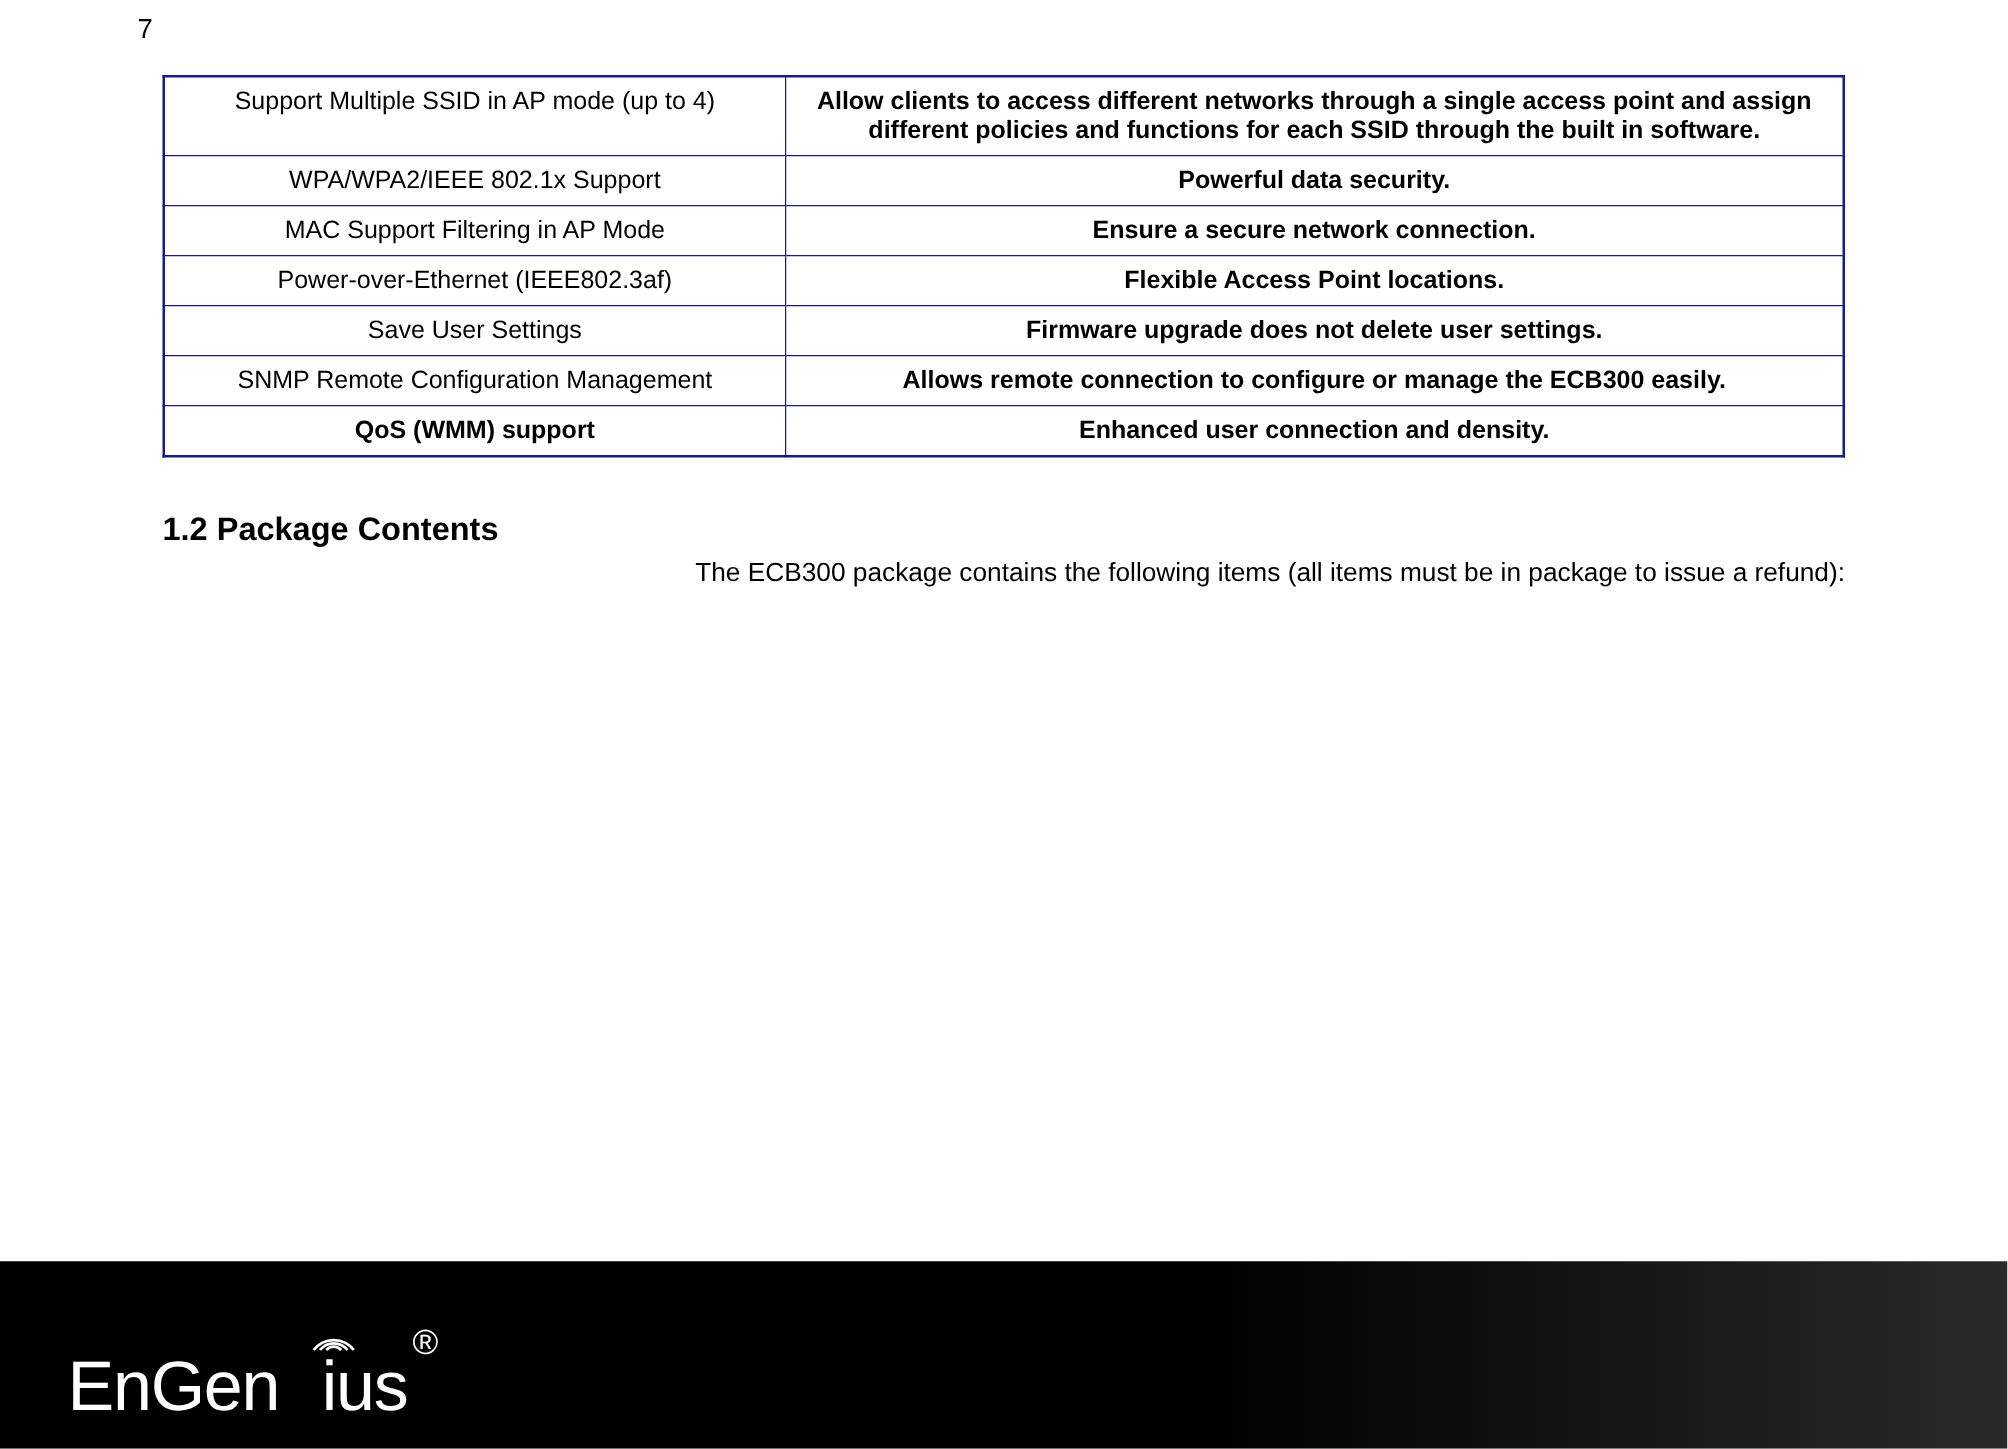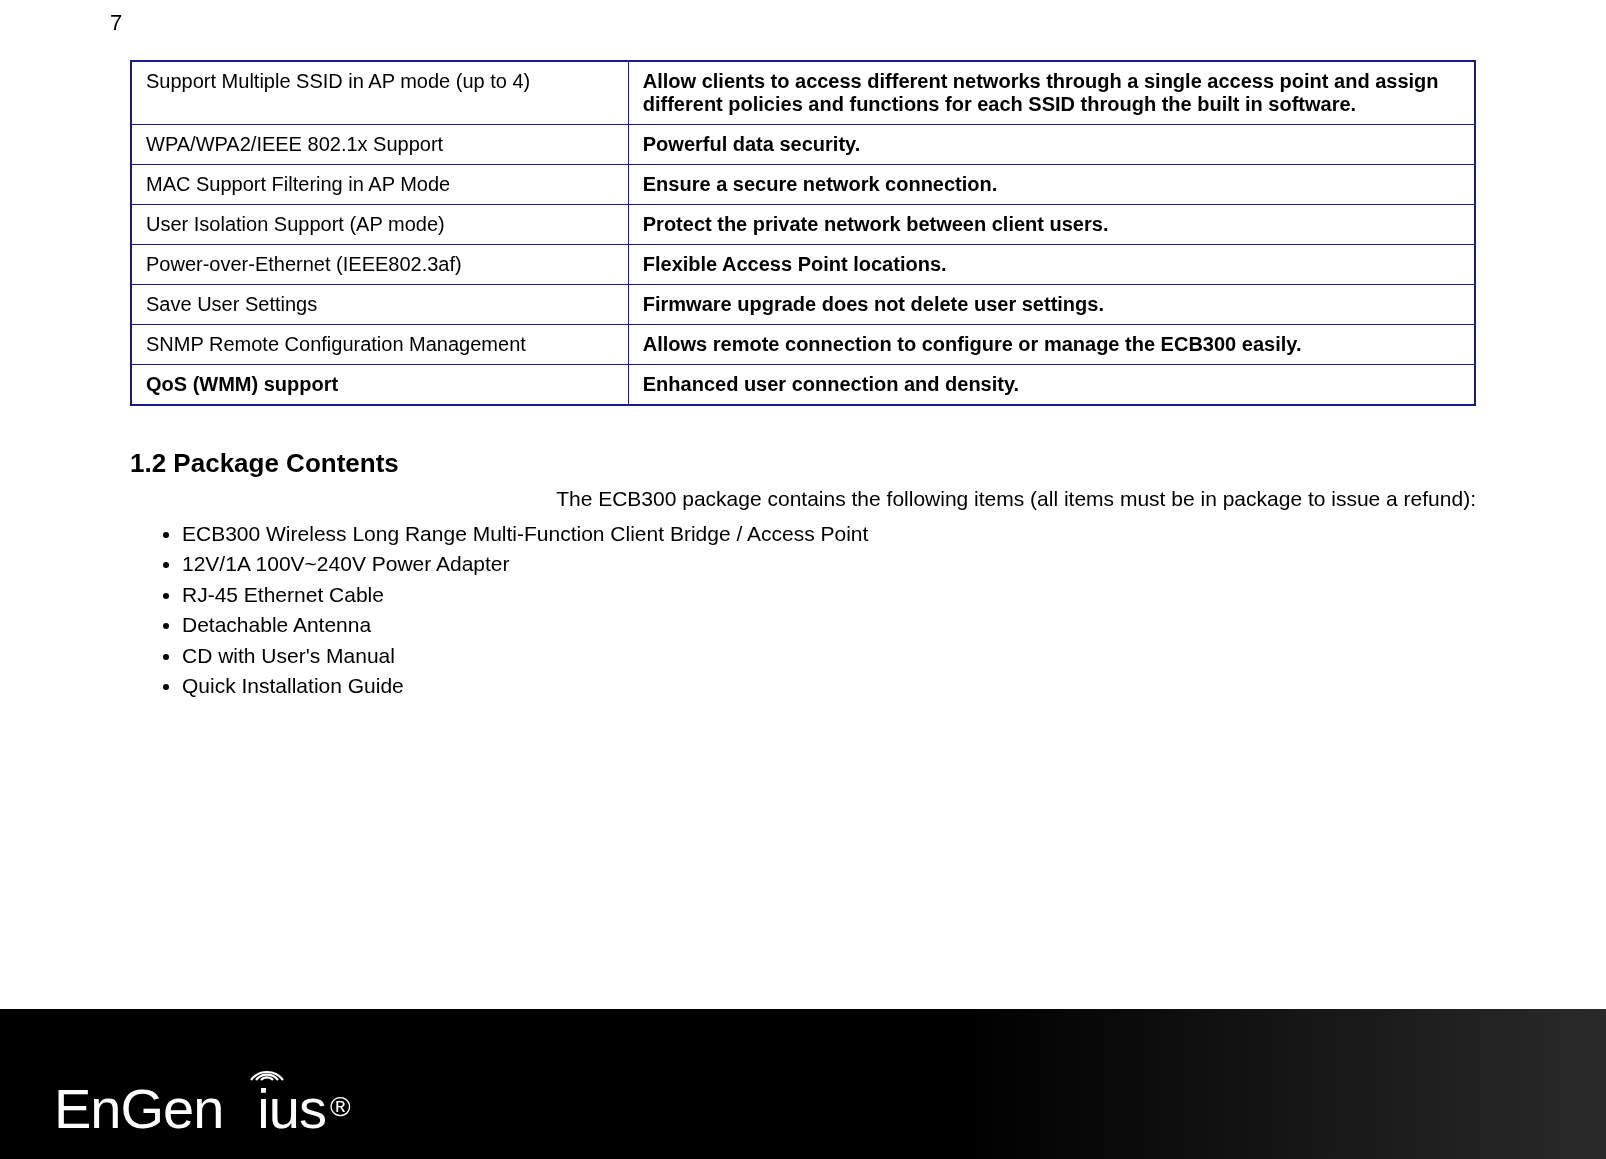--- a/index.html
+++ b/index.html
@@ -27,20 +27,21 @@
     .features-table {
       width: 100%;
       border-collapse: collapse;
       border: 2px solid #1a1a8a;
     }
     .features-table td {
       border: 1px solid #1a1a8a;
       padding: 8px 14px;
       font-size: 20px;
       vertical-align: top;
+      text-align: center;
     }
     .features-table td.col-left {
       width: 37%;
       font-weight: normal;
     }
     .features-table td.col-right {
       width: 63%;
       font-weight: bold;
     }
     .features-table tr.last-row td {
@@ -71,21 +72,20 @@
       left: 0;
       right: 0;
       height: 150px;
       background: linear-gradient(to right, #000 0%, #000 60%, #2a2a2a 100%);
       display: flex;
       align-items: flex-end;
       padding: 0 0 18px 54px;
     }
     .logo {
       display: flex;
-      align-items: flex-end;
       gap: 0;
     }
     .logo-text {
       font-size: 56px;
       font-weight: 400;
       color: #fff;
       font-family: "Arial", sans-serif;
       letter-spacing: -1px;
       display: inline-flex;
       align-items: flex-end;
@@ -130,52 +130,40 @@
       </tr>
       <tr>
         <td class="col-left">WPA/WPA2/IEEE 802.1x Support</td>
         <td class="col-right">Powerful data security.</td>
       </tr>
       <tr>
         <td class="col-left">MAC Support Filtering in AP Mode</td>
         <td class="col-right">Ensure a secure network connection.</td>
       </tr>
       <tr>
-        <td class="col-left">User Isolation Support (AP mode)</td>
-        <td class="col-right">Protect the private network between client users.</td>
-      </tr>
-      <tr>
         <td class="col-left">Power-over-Ethernet (IEEE802.3af)</td>
         <td class="col-right">Flexible Access Point locations.</td>
       </tr>
       <tr>
         <td class="col-left">Save User Settings</td>
         <td class="col-right">Firmware upgrade does not delete user settings.</td>
       </tr>
       <tr>
         <td class="col-left">SNMP Remote Configuration Management</td>
         <td class="col-right">Allows remote connection to configure or manage the ECB300 easily.</td>
       </tr>
       <tr class="last-row">
         <td class="col-left">QoS (WMM) support</td>
         <td class="col-right">Enhanced user connection and density.</td>
       </tr>
     </tbody>
   </table>
 
   <h2 class="section-heading">1.2   Package Contents</h2>
   <p class="section-intro">The ECB300 package contains the following items (all items must be in package to issue a refund):</p>
-  <ul class="package-list">
-    <li>ECB300 Wireless Long Range Multi-Function Client Bridge / Access Point</li>
-    <li>12V/1A 100V~240V Power Adapter</li>
-    <li>RJ-45 Ethernet Cable</li>
-    <li>Detachable Antenna</li>
-    <li>CD with User's Manual</li>
-    <li>Quick Installation Guide</li>
-  </ul>
 
 </div>
 
 <div class="footer-bar">
   <div class="logo">
     <span class="logo-text">
       <span class="logo-en">En</span>
         <span class="logo-gen">Gen</span>
         <span class="logo-i-wrap">
         <svg class="logo-arc" width="40" height="28" viewBox="0 0 40 28">

